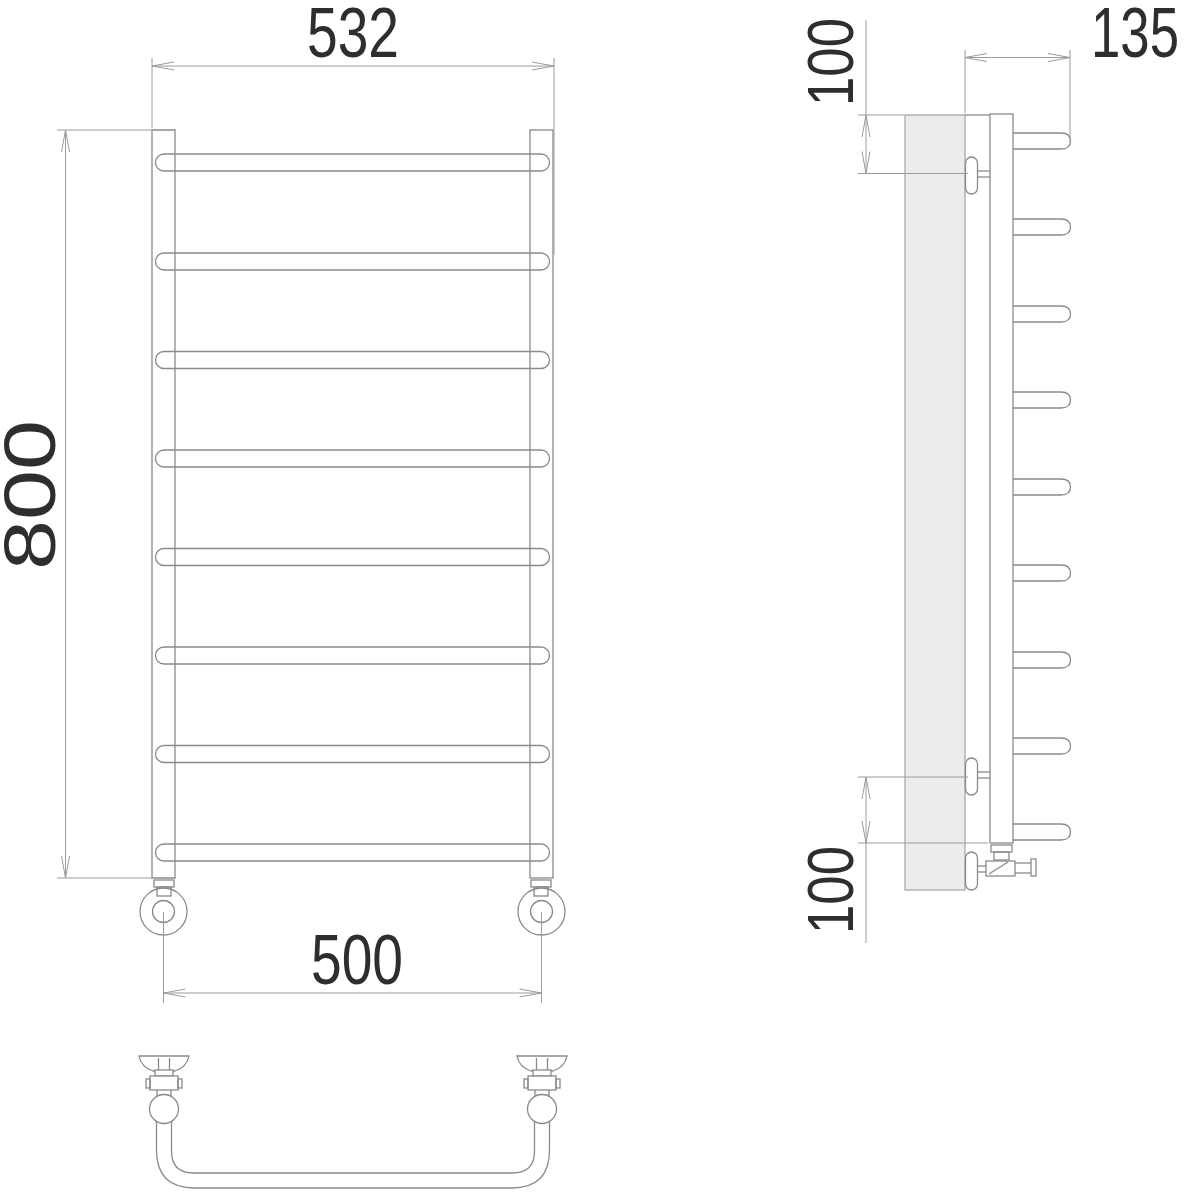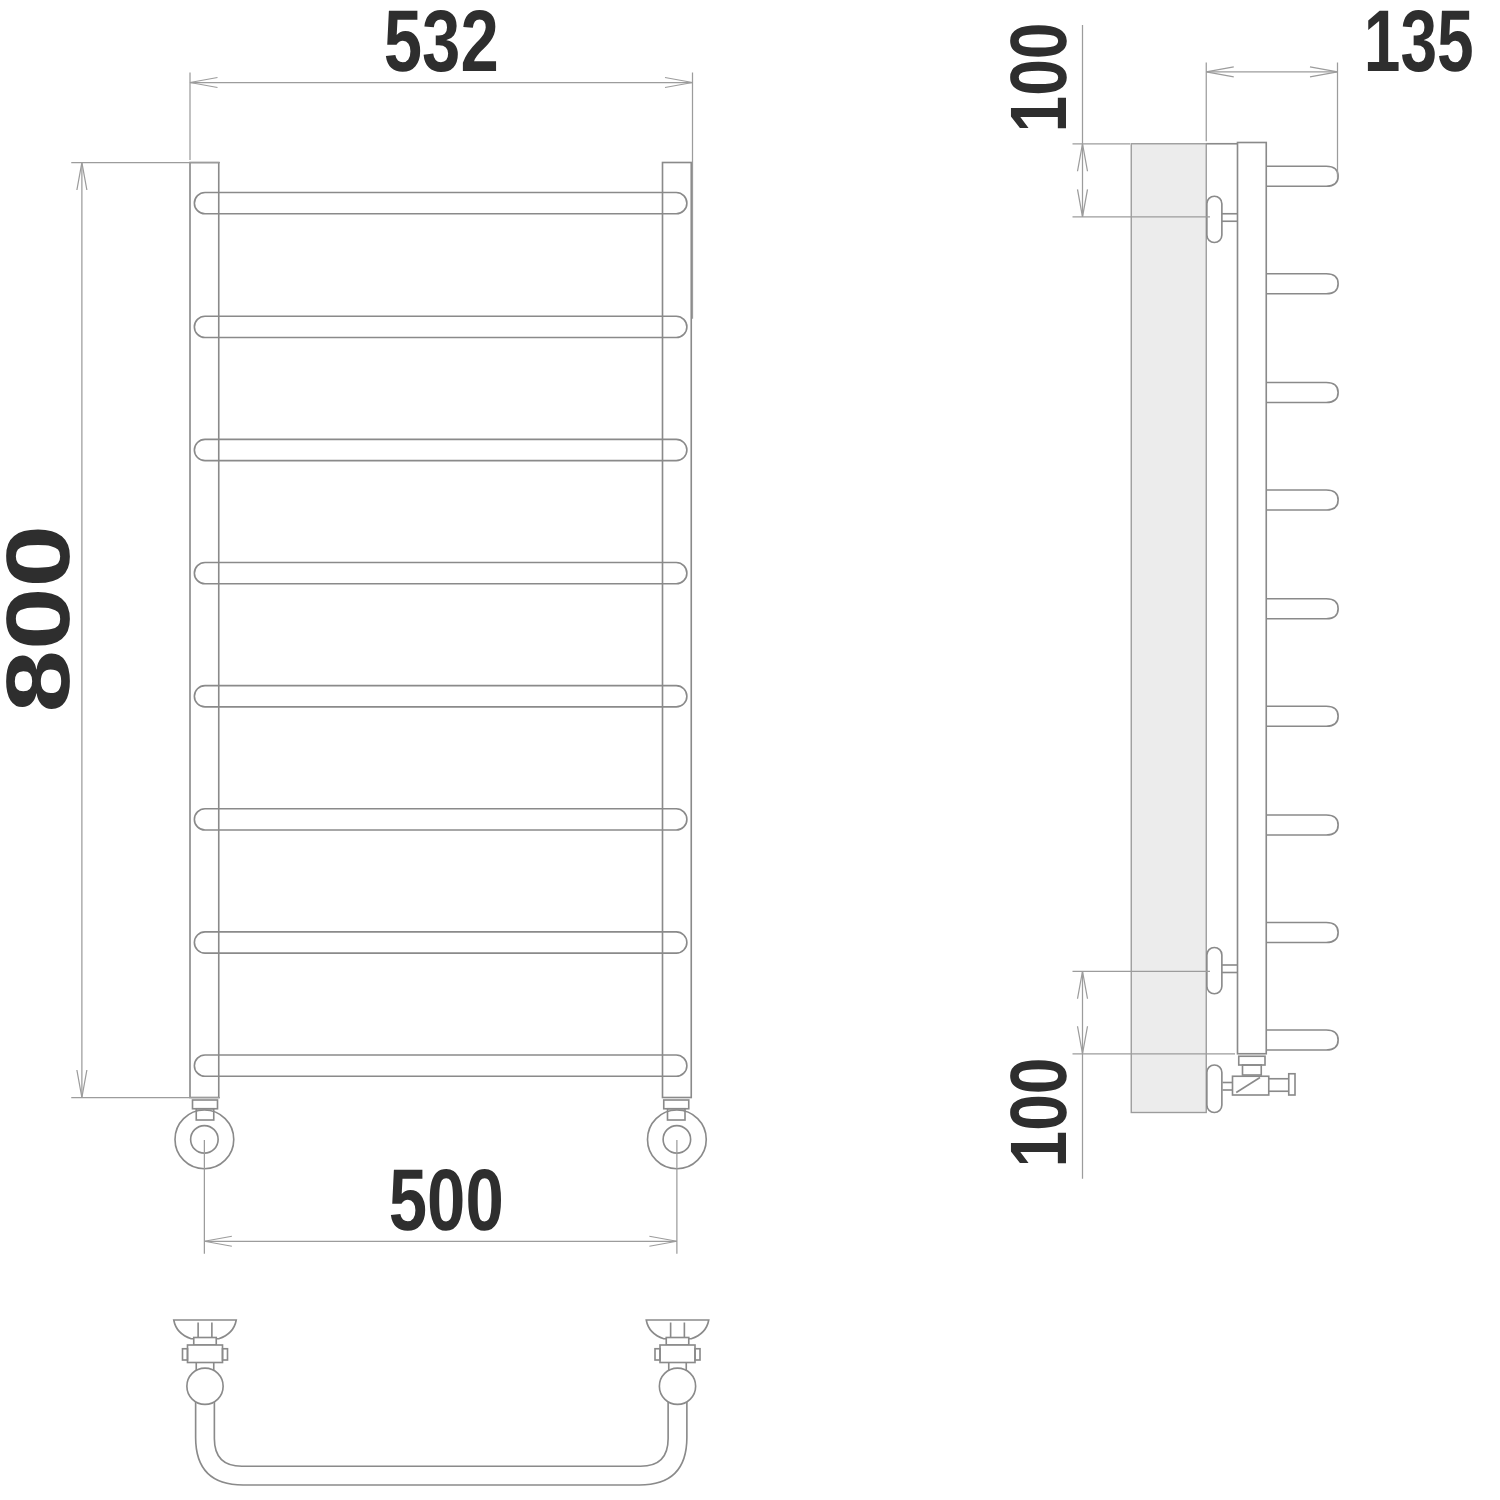--- a/index.html
+++ b/index.html
@@ -1,16 +1,16 @@
 <!DOCTYPE html>
 <html><head>
 <meta charset="utf-8">
 <style>
   html,body{margin:0;padding:0;background:#fff;}
-  .canvas{position:relative;width:1200px;height:1200px;background:#fff;overflow:hidden;font-weight:bold;}
+  .canvas{position:relative;width:1200px;height:1200px;background:#fff;overflow:hidden;}
   svg{position:absolute;left:0;top:0;}
   .obj{stroke:#8a8a8a;stroke-width:1.3;fill:none;}
   .objf{stroke:#8a8a8a;stroke-width:1.3;fill:#ffffff;}
   .dim{stroke:#9c9c9c;stroke-width:1;fill:none;}
   .wall{fill:#ececec;stroke:#9c9c9c;stroke-width:1.1;}
   text.dimtext{fill:#2e2e2e;font-family:"Liberation Sans",sans-serif;}
 </style>
 </head>
 <body>
 

